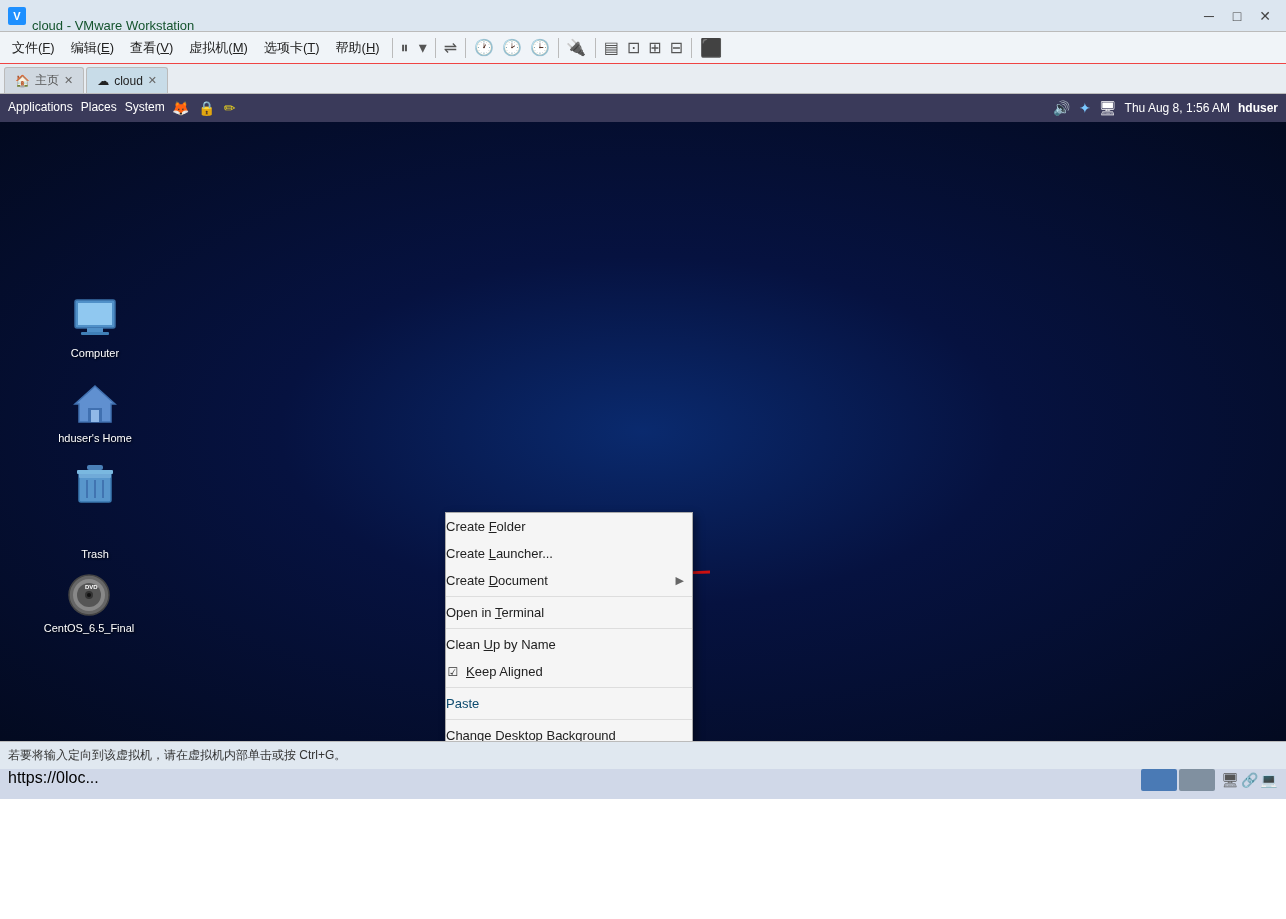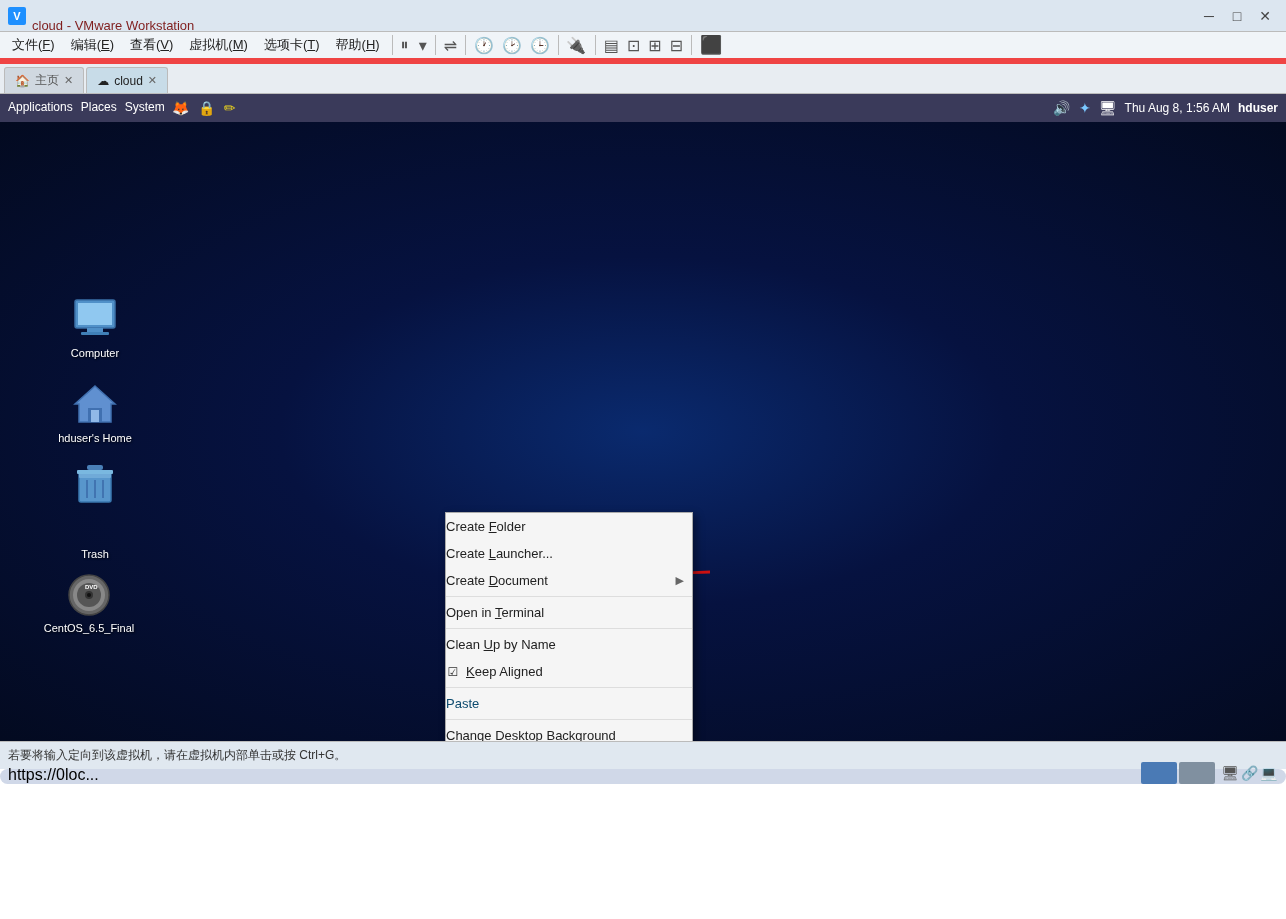--- a/index.html
+++ b/index.html
@@ -14,40 +14,40 @@
       padding: 0 8px;
       border-bottom: 1px solid #bbb;
     }
     #title-bar .app-icon {
       width: 18px; height: 18px; margin-right: 6px;
       background: #1e90ff; border-radius: 2px;
       display: flex; align-items: center; justify-content: center;
       color: white; font-size: 10px; font-weight: bold;
     }
     #title-bar .title-text {
-      font-size: 13px; color: #7f1d1d; flex: 1; margin-top: 19px;
+      font-size: 13px; color: #14532d; flex: 1; margin-top: 19px;
     }
     #title-bar .win-controls {
       display: flex; gap: 2px;
     }
     #title-bar .win-btn {
       width: 26px; height: 22px;
       display: flex; align-items: center; justify-content: center;
       font-size: 14px; cursor: pointer; border-radius: 2px;
       color: #444;
     }
 
     
     #menu-bar {
       height: 32px;
       background: #f0f4f8;
       display: flex;
       align-items: center;
       padding: 0 4px;
-      border-bottom: 6px solid #ef4444;
+      border-bottom: 1px solid #ef4444;
       font-size: 13px;
     }
     #menu-bar .menu-item {
       padding: 4px 8px;
       cursor: pointer;
       border-radius: 2px;
       color: #222;
     }
     #menu-bar .toolbar-sep {
       width: 1px; height: 20px; background: #bbb; margin: 0 4px;
@@ -362,21 +362,21 @@
       <span>Change Desktop <span class="kbd-underline">B</span>ackground</span>
     </div>
   </div>
 
 </div>
 
 <div id="status-bar">
   <span>若要将输入定向到该虚拟机，请在虚拟机内部单击或按 Ctrl+G。</span>
 </div>
 
-<div id="bottom-bar" style="height:15px; background:#d0d8e8; display:flex; align-items:flex-end; padding:0 8px; gap:4px;border-radius:13px;">
+<div id="bottom-bar" style="height:30px; background:#d0d8e8; display:flex; align-items:flex-start; padding:0 8px; gap:4px;">
   <span style="flex:1;">https://0loc...</span>
   <div style="display:flex; gap:2px;">
     <div style="width:36px; height:22px; background:#4a7ab5; border-radius:2px;"></div>
     <div style="width:36px; height:22px; background:#8090a0; border-radius:2px;"></div>
 
     <div style="display:flex; gap:2px; margin-left:4px; align-items:center;">
       <span style="font-size:14px; color:#555;">🖥</span>
       <span style="font-size:14px; color:#555;">🔗</span>
       <span style="font-size:14px; color:#555;">💻</span>
     </div>

